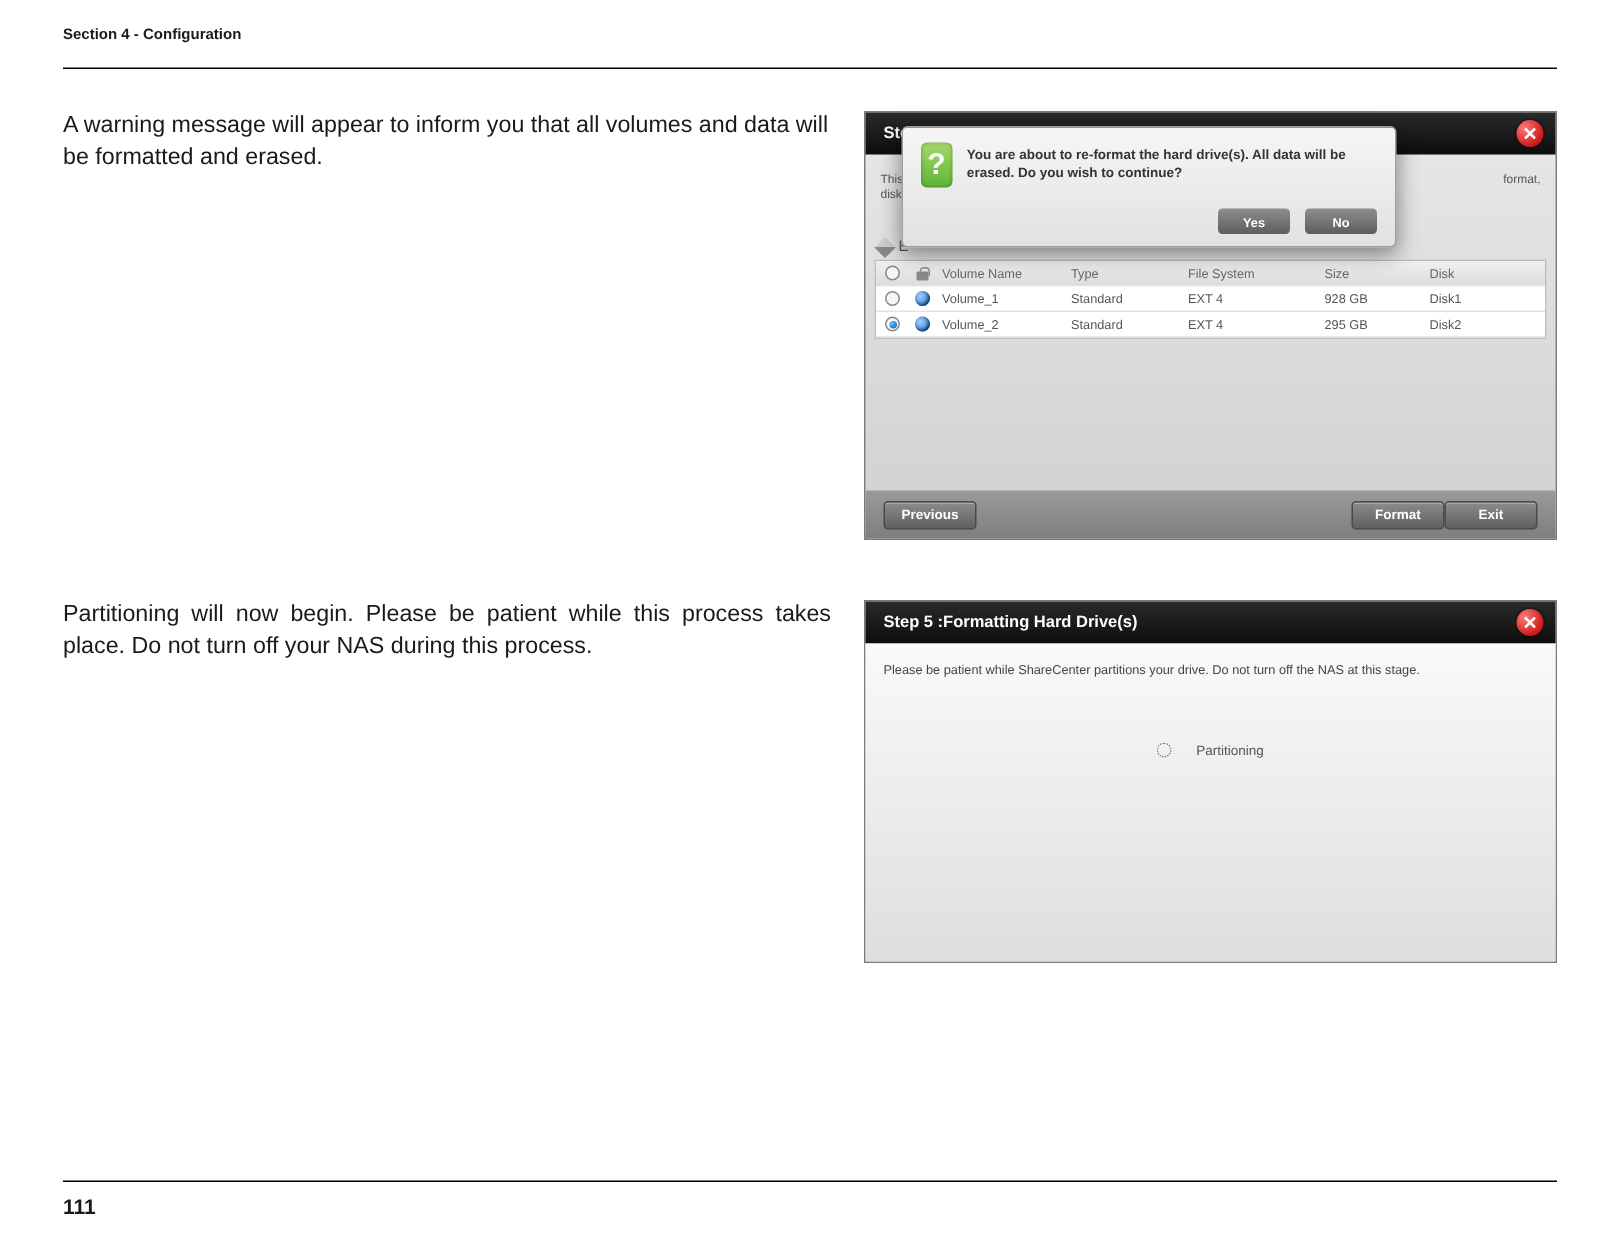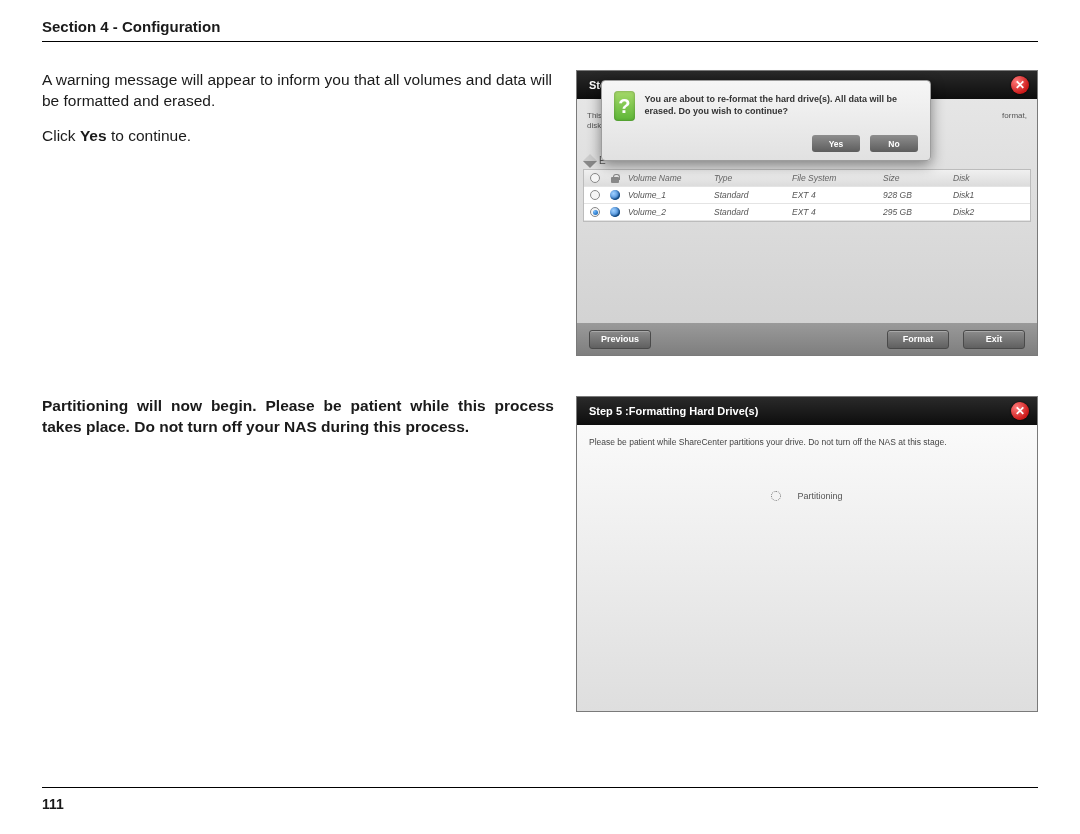--- a/index.html
+++ b/index.html
@@ -8,38 +8,38 @@
     height: 834px;
     font-family: "Myriad Pro", "Segoe UI", Arial, sans-serif;
     color: #1a1a1a;
     background: #fff;
     position: relative;
   }
   .page {
     padding: 18px 42px 0 42px;
   }
   .section-header {
-    font-size: 15px;
+    font-size: 10px;
     font-weight: 700;
-    padding-bottom: 6px;
+    padding-bottom: 16px;
     border-bottom: 1.5px solid #000;
     margin-bottom: 28px;
   }
   .row {
     display: flex;
     gap: 22px;
     margin-bottom: 40px;
   }
   .text-col {
     width: 535px;
     font-size: 15.5px;
     line-height: 1.35;
   }
   .text-col p { margin-bottom: 14px; }
-  .text-col .justify { text-align: justify; font-weight: bold; }
+  .text-col .justify { text-align: justify; }
   .text-col strong { font-weight: 700; }
   .shot-col { flex: 1; }
 
   
   .shot {
     width: 462px;
     border: 1px solid #7a7a7a;
     background: linear-gradient(#e8e8e8,#d0d0d0);
     font-family: Arial, sans-serif;
   }
@@ -75,21 +75,21 @@
   .pencil-icon {
     width: 10px; height: 10px;
     background: linear-gradient(45deg,#888 50%,#ccc 50%);
     transform: rotate(-45deg);
   }
   .vol-table {
     position: absolute; top: 70px; left: 6px; right: 6px;
     border: 1px solid #bcbcbc; background: #fff;
     font-size: 8.5px; color: #555;
   }
-  .vol-row { display: flex; align-items: center; height: 17px; border-bottom: 1px solid #e4e4e4; font-style: italic; }
+  .vol-row { display: flex; align-items: center; height: 17px; border-bottom: 1px solid #e4e4e4; }
   .vol-head { background: linear-gradient(#f0f0f0,#dcdcdc); font-weight: 400; color: #666; }
   .vc-sel { width: 22px; display:flex; justify-content:center; }
   .vc-lock { width: 18px; display:flex; justify-content:center; }
   .vc-name { width: 90px; padding-left: 4px; }
   .vc-type { width: 78px; }
   .vc-fs { width: 78px; }
   .vc-size { width: 70px; margin-left: 13px; }
   .vc-disk { flex: 1; }
   .radio {
     width: 10px; height: 10px; border-radius: 50%; border: 1px solid #888;
@@ -120,21 +120,21 @@
     padding: 16px 12px;
   }
   .btn {
     min-width: 62px; height: 19px;
     background: linear-gradient(#8c8c8c,#606060);
     border: 1px solid #4a4a4a; border-radius: 3px;
     color: #fff; font-size: 9px; font-weight: 700;
     display: inline-flex; align-items:center; justify-content:center;
     box-shadow: inset 0 1px 0 rgba(255,255,255,.25);
   }
-  .footer-right { display:flex; gap:14px; }
+  .footer-right { display:flex; }
 
   
   .modal {
     position: absolute; top: -19px; left: 24px; width: 330px;
     background: linear-gradient(#f6f6f6,#e1e1e1);
     border: 1px solid #9d9d9d; border-radius: 4px;
     box-shadow: 0 4px 14px rgba(0,0,0,.45);
     padding: 10px 12px 8px 12px;
     z-index: 5;
   }
@@ -149,21 +149,21 @@
   .modal-text { font-size: 9px; font-weight:700; color:#333; line-height:1.35; padding-top:2px; }
   .modal-btns { display:flex; gap:10px; justify-content:flex-end; margin-top:14px; }
   .mbtn {
     width: 48px; height: 17px;
     background: linear-gradient(#8e8e8e,#5d5d5d);
     border-radius: 3px; color:#fff; font-size:8.5px; font-weight:700;
     display:inline-flex; align-items:center; justify-content:center;
   }
 
   
-  .shot2 { height: 316px; }
+  .shot2 { height: 242px; }
   .shot2-body {
     height: calc(100% - 28px);
     background: linear-gradient(#fafafa,#dedede);
     position: relative;
     padding: 12px 12px;
   }
   .shot2-msg { font-size: 8.5px; color:#444; }
   .partitioning {
     position:absolute; top:66px; left:0; right:0;
     display:flex; align-items:center; justify-content:center; gap:16px;
@@ -186,23 +186,20 @@
 </style>
 </head>
 <body>
 
 <div class="page">
   <div class="section-header">Section 4 - Configuration</div>
 
   <div class="row">
     <div class="text-col">
       <p>A warning message will appear to inform you that all volumes and data will be formatted and erased.</p>
-      <p>
-        <span>Click </span><strong>Yes</strong><span> to continue.</span>
-      </p>
     </div>
 
     <div class="shot-col">
       <div class="shot shot1">
         <div class="shot-titlebar">
           <span>Ste</span>
           <span class="close-btn">✕</span>
         </div>
         <div class="shot1-body">
           <div class="bg-text">

